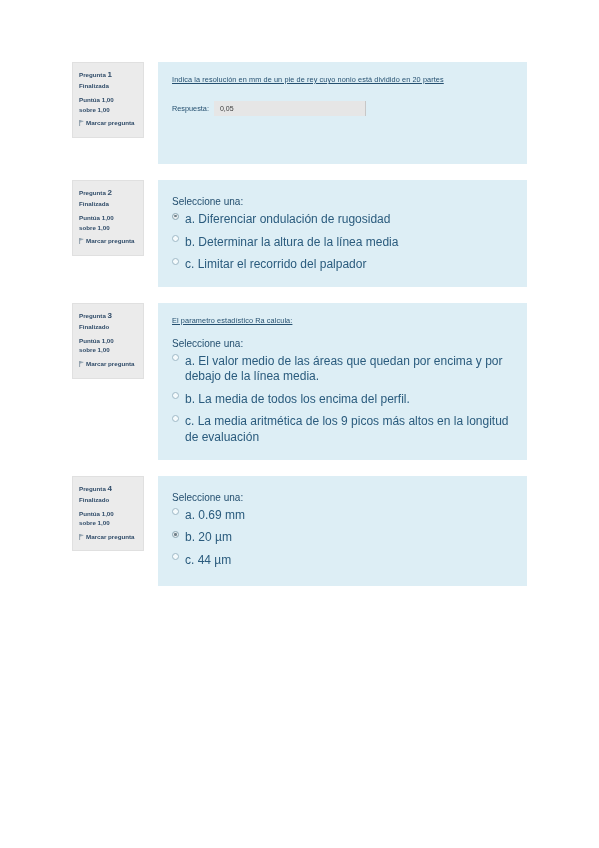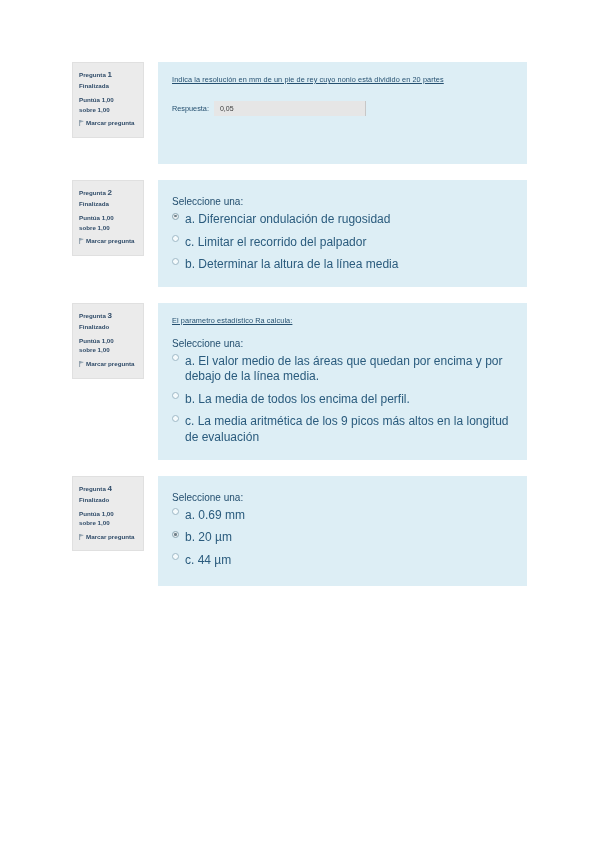--- a/index.html
+++ b/index.html
@@ -230,25 +230,25 @@
       </div>
       <div class="q-panel">
         <div class="select-label">Seleccione una:</div>
         <ul class="options">
           <li class="option">
             <span class="radio checked"></span>
             <span class="option-text">a. Diferenciar ondulación de rugosidad</span>
           </li>
           <li class="option">
             <span class="radio"></span>
+            <span class="option-text">b. Determinar la altura de la línea media</span>
+          </li>
+          <li class="option">
+            <span class="radio"></span>
             <span class="option-text">c. Limitar el recorrido del palpador</span>
-          </li>
-          <li class="option">
-            <span class="radio"></span>
-            <span class="option-text">b. Determinar la altura de la línea media</span>
           </li>
         </ul>
       </div>
     </div>
 
     <div class="question q3">
       <div class="q-info">
         <span class="line"><span>Pregunta</span> <span class="q-number">3</span></span>
         <span class="line">Finalizado</span>
         <div class="spacer"></div>

